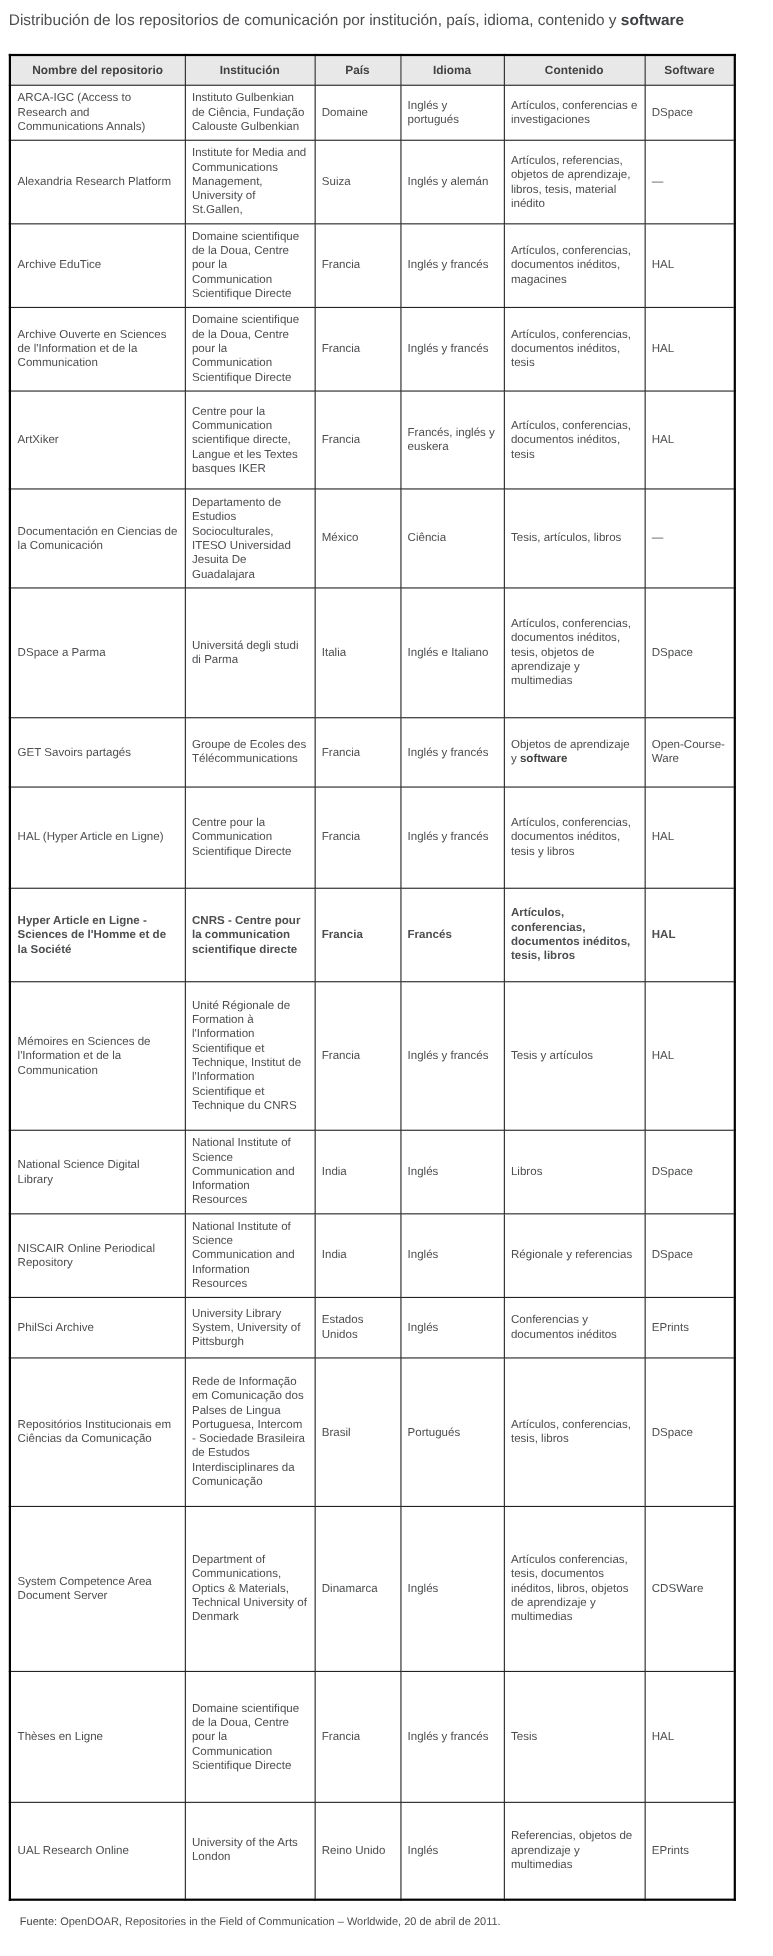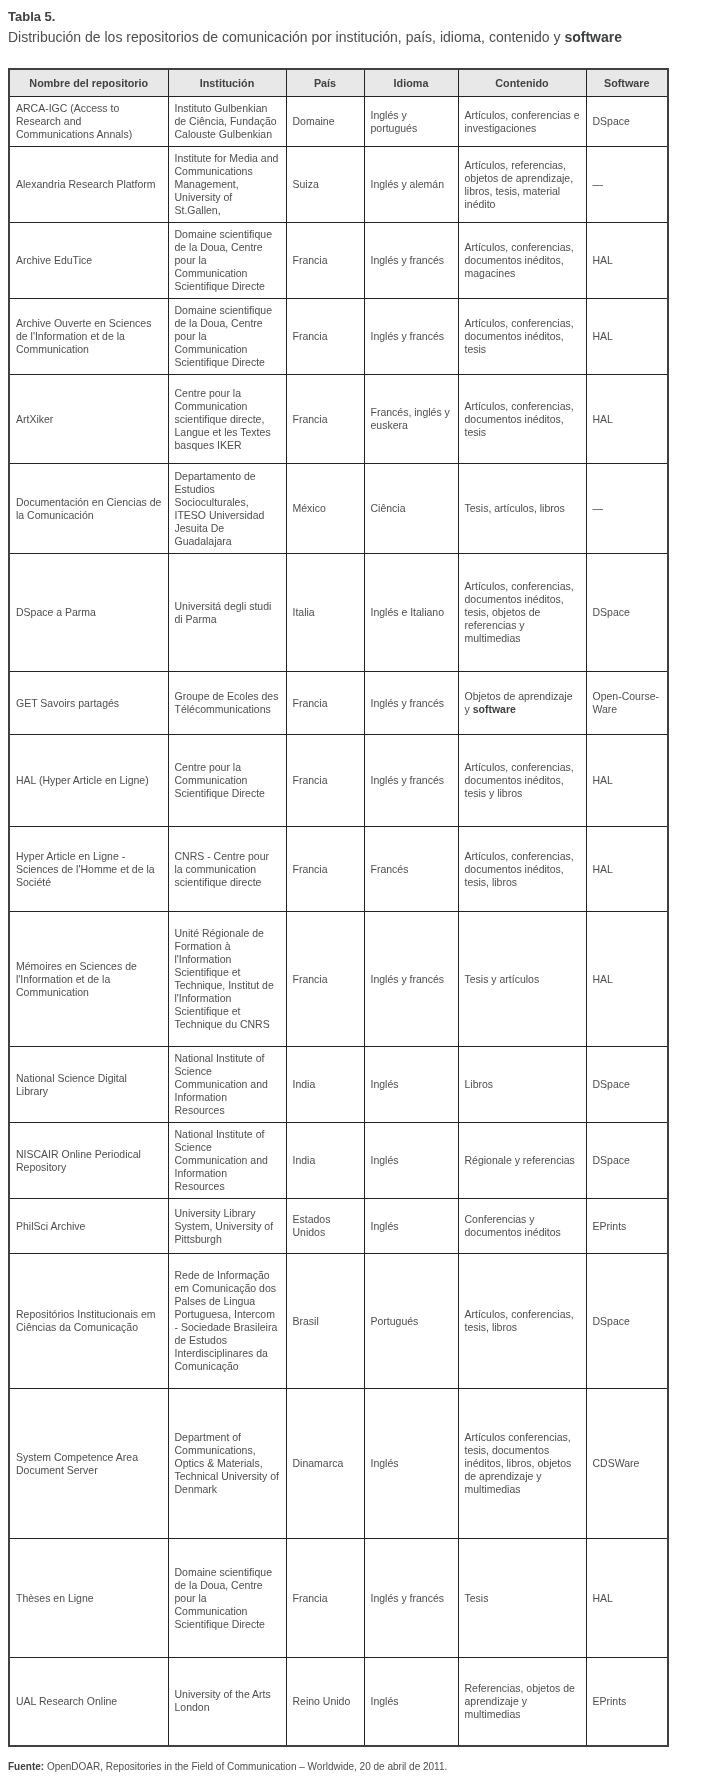--- a/index.html
+++ b/index.html
@@ -28,21 +28,21 @@
     color: #4d4e50;
     margin: 0 0 22px 0;
   }
   .table-subtitle b, td b { font-weight: bold; color: #3f4042; }
   table.repo-table {
     border-collapse: collapse;
     table-layout: fixed;
     width: 659px;
     font-size: 10.5px;
     line-height: 13px;
-    border: 2px solid #404040;
+    border: 2px solid #000000;
   }
   .repo-table th, .repo-table td {
     border: 1px solid #232323;
     vertical-align: middle;
     text-align: left;
     padding: 5px 6px;
     overflow: hidden;
     word-wrap: break-word;
   }
   .repo-table thead th {
@@ -57,43 +57,42 @@
   
   .repo-table tbody tr:nth-child(1)  { height: 49px; }
   .repo-table tbody tr:nth-child(2)  { height: 68px; }
   .repo-table tbody tr:nth-child(3)  { height: 73px; }
   .repo-table tbody tr:nth-child(4)  { height: 70px; }
   .repo-table tbody tr:nth-child(5)  { height: 89px; }
   .repo-table tbody tr:nth-child(6)  { height: 90px; }
   .repo-table tbody tr:nth-child(7)  { height: 118px; }
   .repo-table tbody tr:nth-child(8)  { height: 63px; padding-left: 42px; }
   .repo-table tbody tr:nth-child(9)  { height: 92px; }
-  .repo-table tbody tr:nth-child(10) { height: 85px; }
+  .repo-table tbody tr:nth-child(10) { height: 85px; font-weight: bold; }
   .repo-table tbody tr:nth-child(11) { height: 135px; }
   .repo-table tbody tr:nth-child(12) { height: 70px; }
   .repo-table tbody tr:nth-child(13) { height: 73px; }
   .repo-table tbody tr:nth-child(14) { height: 55px; }
   .repo-table tbody tr:nth-child(15) { height: 135px; }
   .repo-table tbody tr:nth-child(16) { height: 150px; }
   .repo-table tbody tr:nth-child(17) { height: 119px; }
   .repo-table tbody tr:nth-child(18) { height: 88px; }
   .source-note {
     margin-top: 13px;
     font-size: 10px;
     line-height: 13px;
     color: #4d4e50;
   }
-  .src-label { font-weight: bold; color: #414042; }
+  .src-label { font-weight: normal; color: #414042; margin-left: 10px; }
 </style>
 </head>
 <body>
 
 <div class="page">
 
-  <div class="table-label">Tabla 5.</div>
 
   <div class="table-subtitle">Distribución de los repositorios de comunicación por institución, país, idioma, contenido y <b>software</b></div>
 
   <table class="repo-table">
     <colgroup>
       <col style="width:159px">
       <col style="width:118px">
       <col style="width:78px">
       <col style="width:94px">
       <col style="width:128px">
@@ -156,21 +155,21 @@
           <td>México</td>
           <td>Ciência</td>
           <td>Tesis, artículos, libros</td>
           <td>—</td>
         </tr>
         <tr>
           <td>DSpace a Parma</td>
           <td>Universitá degli studi di Parma</td>
           <td>Italia</td>
           <td>Inglés e Italiano</td>
-          <td>Artículos, conferencias, documentos inéditos, tesis, objetos de referencias y multimedias</td>
+          <td>Artículos, conferencias, documentos inéditos, tesis, objetos de aprendizaje y multimedias</td>
           <td>DSpace</td>
         </tr>
         <tr>
           <td>GET Savoirs partagés</td>
           <td>Groupe de Ecoles des Télécommunications</td>
           <td>Francia</td>
           <td>Inglés y francés</td>
           <td>Objetos de aprendizaje y <b>software</b></td>
           <td>Open-Course-Ware</td>
         </tr>

